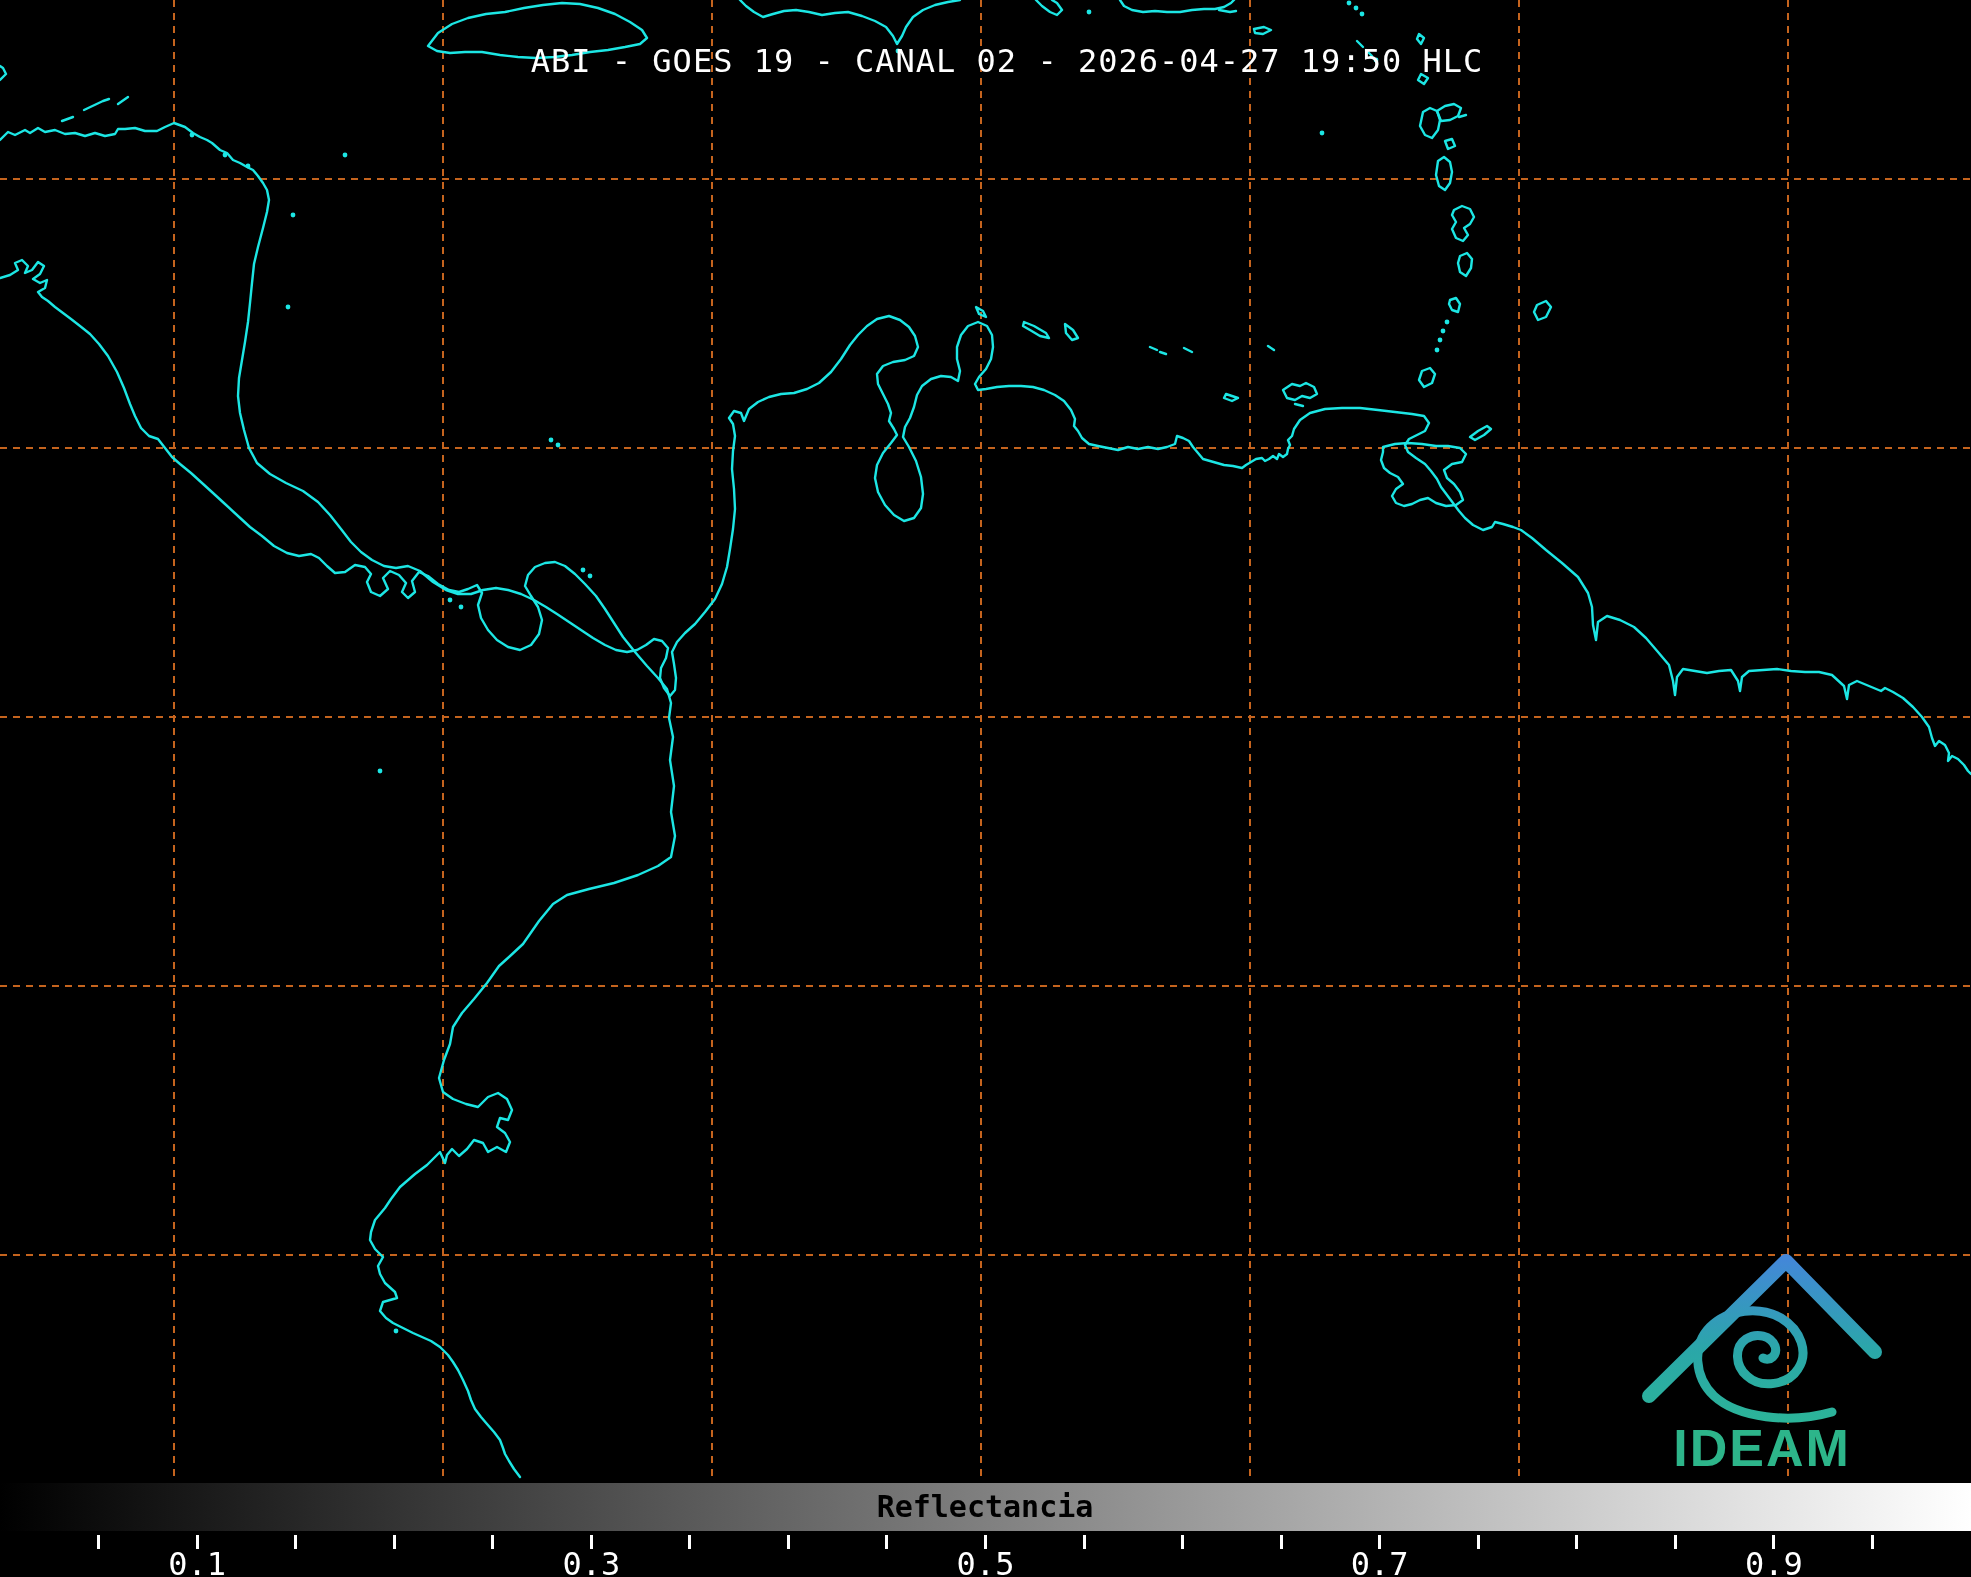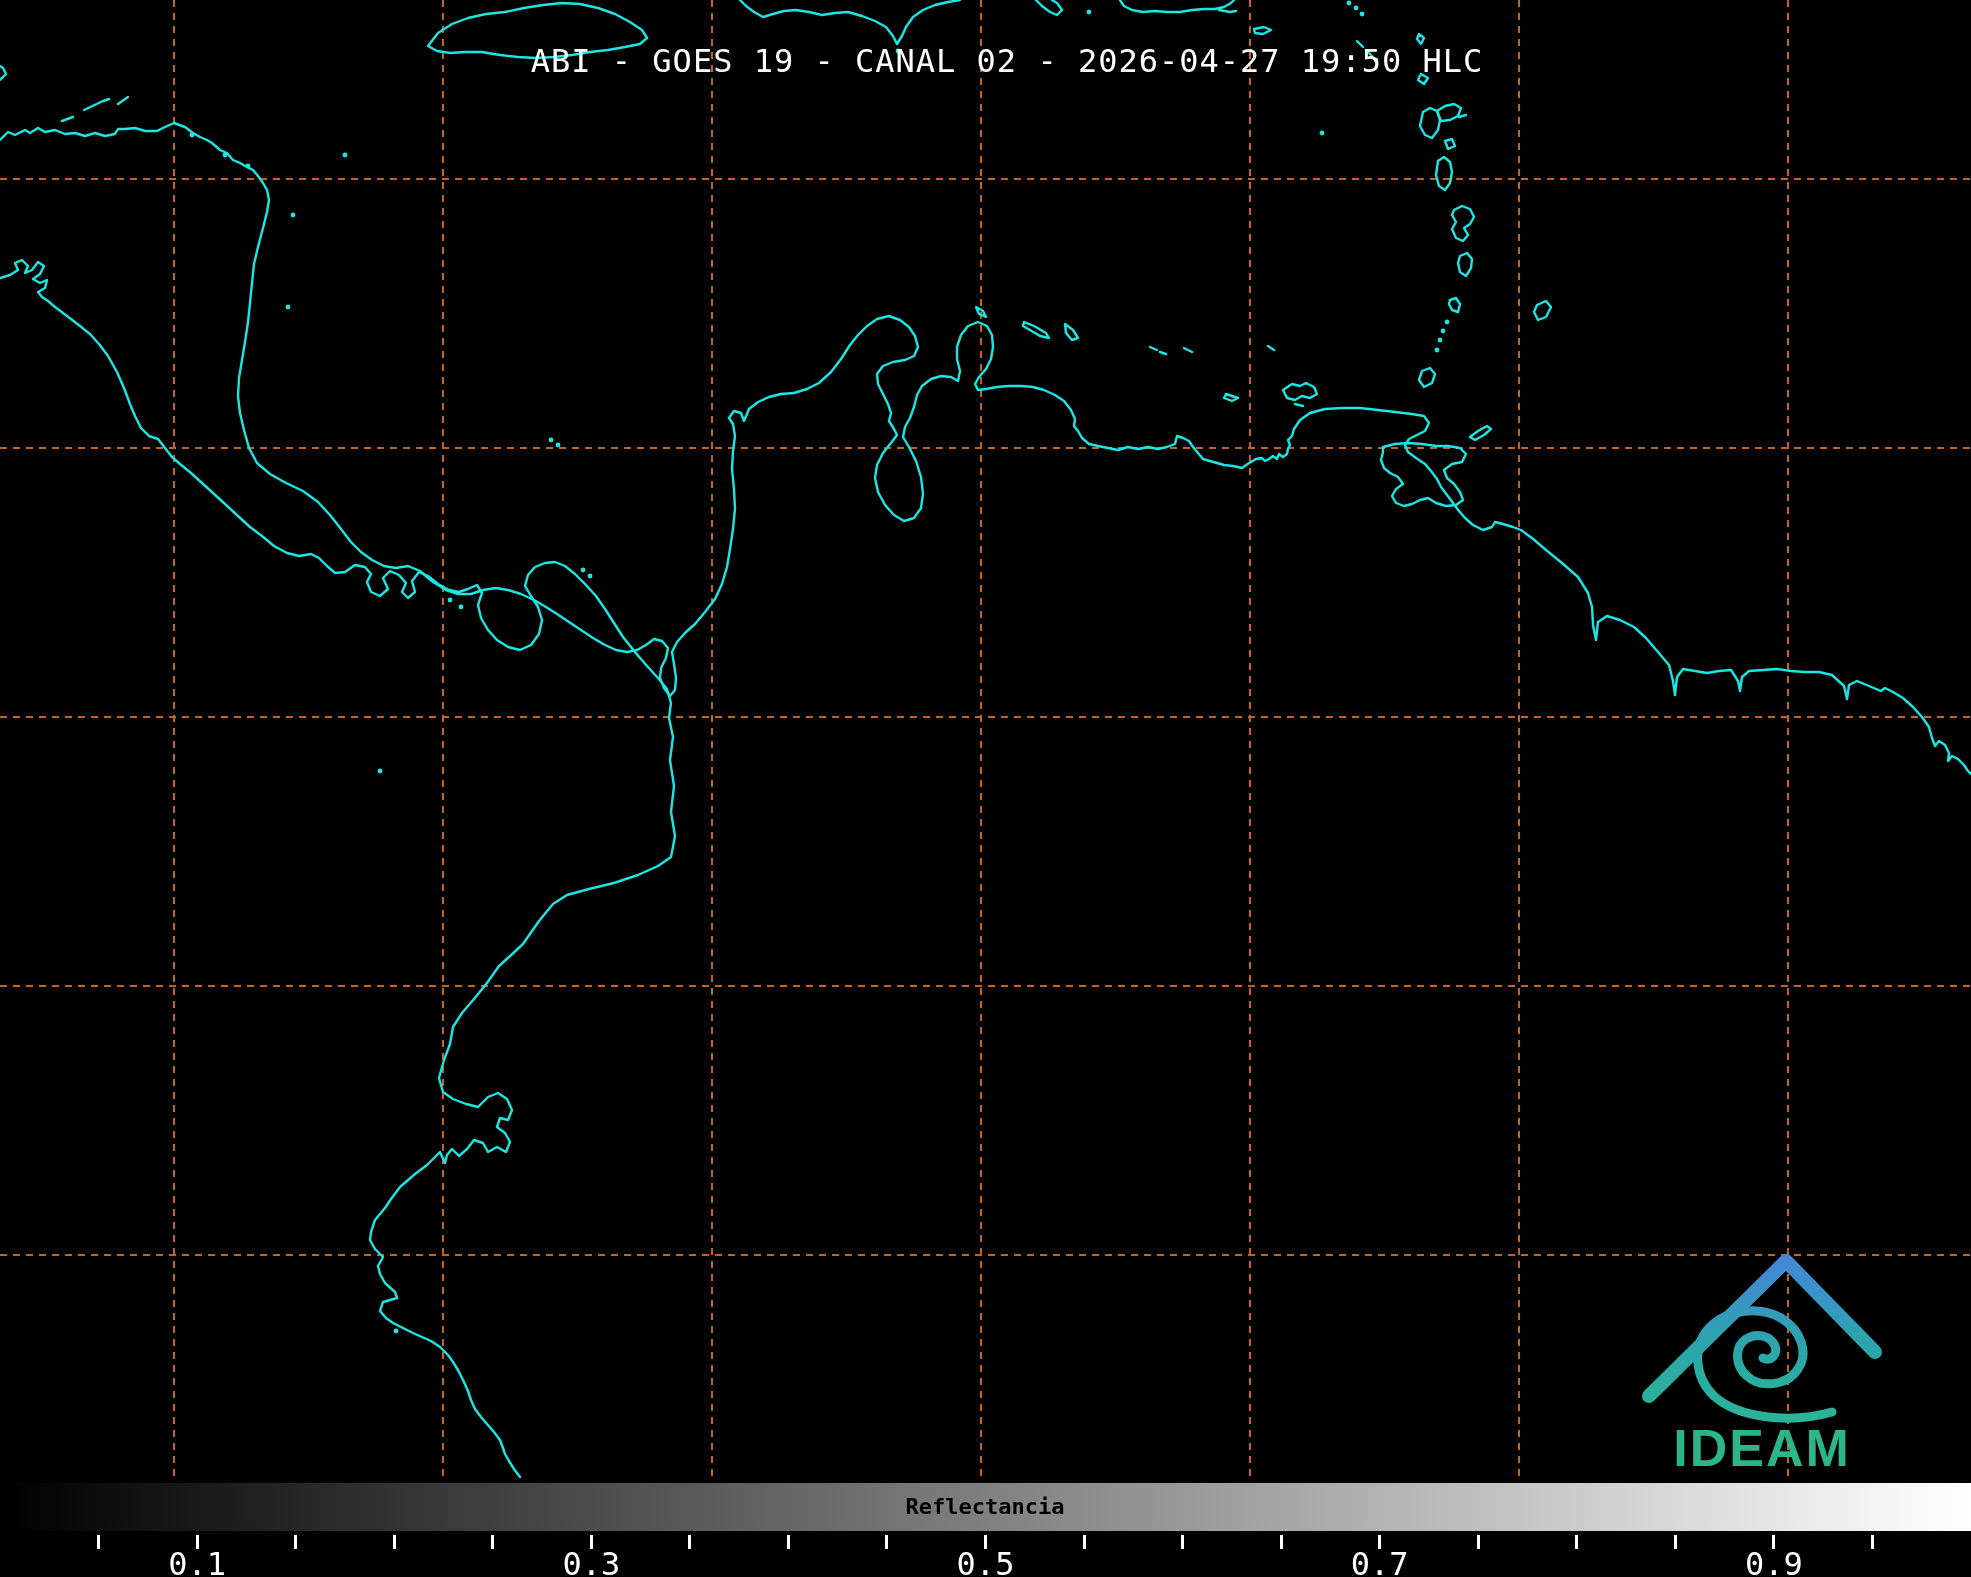--- a/index.html
+++ b/index.html
@@ -5,21 +5,21 @@
   html,body{margin:0;padding:0;background:#000;}
   .screen{position:relative;width:1971px;height:1577px;background:#000;overflow:hidden;
           font-family:"DejaVu Sans Mono","Liberation Mono",monospace;text-align:center;}
   .map-title{position:absolute;top:42px;left:1007px;transform:translateX(-50%);
              color:#ffffff;font-size:32px;white-space:nowrap;letter-spacing:1px;z-index:5;}
   svg.map{position:absolute;left:0;top:0;z-index:1;}
   .colorbar{position:absolute;left:0;top:1481px;width:1971px;height:52px;z-index:4;
             background:linear-gradient(to right,#000000,#ffffff);
             border-top:2px solid #000;border-bottom:2px solid #000;box-sizing:border-box;}
   .colorbar-label{position:absolute;left:985px;top:1481px;transform:translateX(-50%);
-                  line-height:52px;font-weight:bold;font-size:22px;color:#000;z-index:5;}
+                  line-height:52px;font-weight:bold;font-size:30px;color:#000;z-index:5;}
   .tick{position:absolute;top:1535px;width:3px;height:14px;background:#ffffff;z-index:4;}
   .tick-label{position:absolute;top:1545px;transform:translateX(-50%);color:#ffffff;
               font-size:32px;z-index:4;white-space:nowrap;}
   .logo-text-css{font-family:"Liberation Sans","DejaVu Sans",sans-serif;}
 </style>
 </head>
 <body>
 
 <div class="screen">
 

